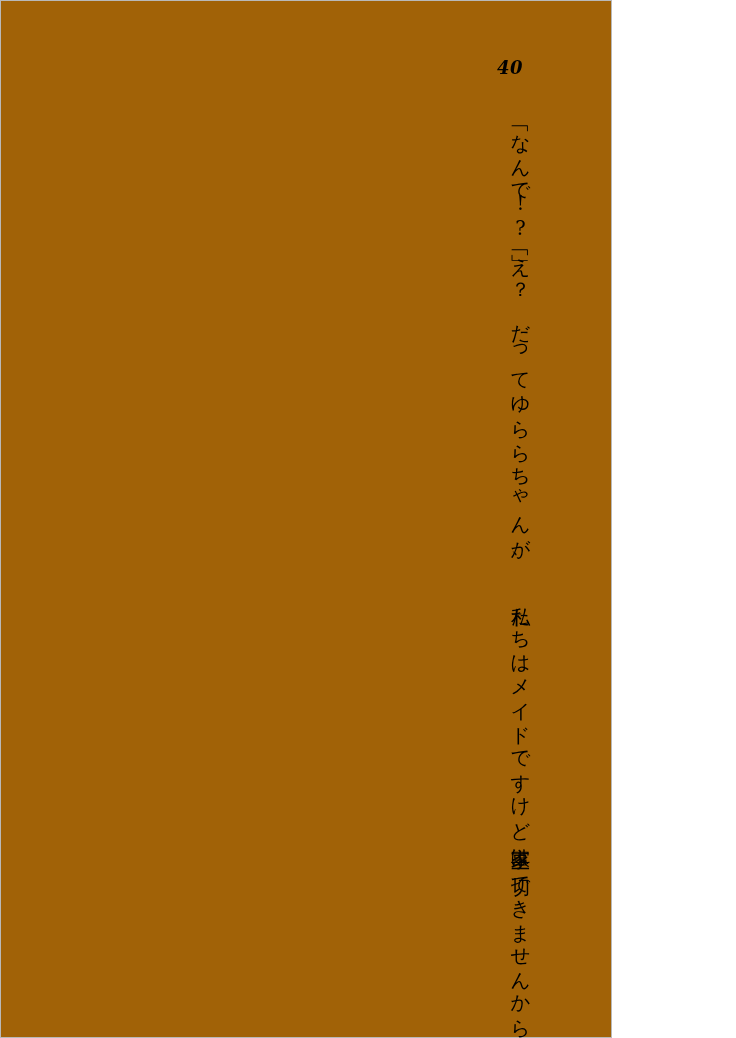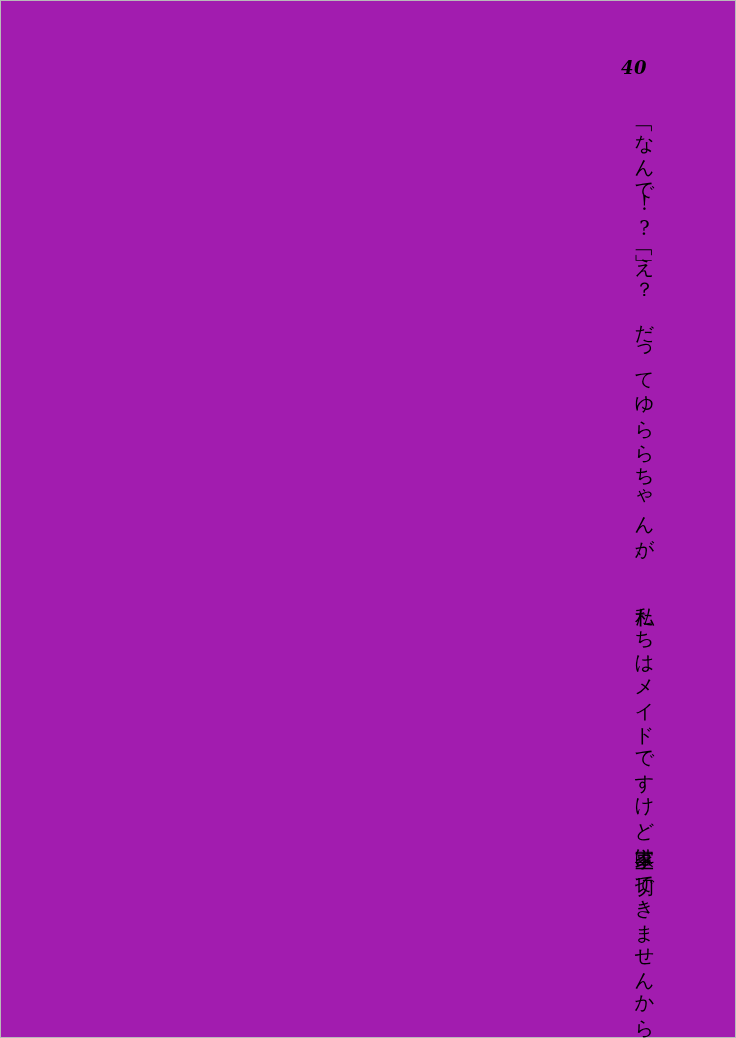--- a/index.html
+++ b/index.html
@@ -12,23 +12,23 @@
     height: 1038px;
     position: relative;
     font-family: "DejaVu Serif", "Liberation Serif", serif;
     color: #000000;
     overflow: hidden;
   }
   #page {
     position: absolute;
     left: 0;
     top: 0;
-    width: 736px;
+    width: 612px;
     height: 1038px;
-    background: #a21caf;
+    background: #a16207;
     border: 1px solid #b9b9b9;
     box-sizing: border-box;
     padding-left: 38px;
   }
   #page-number {
     position: absolute;
     top: 56px;
     right: 88px;
     font-size: 18px;
     font-weight: bold;

